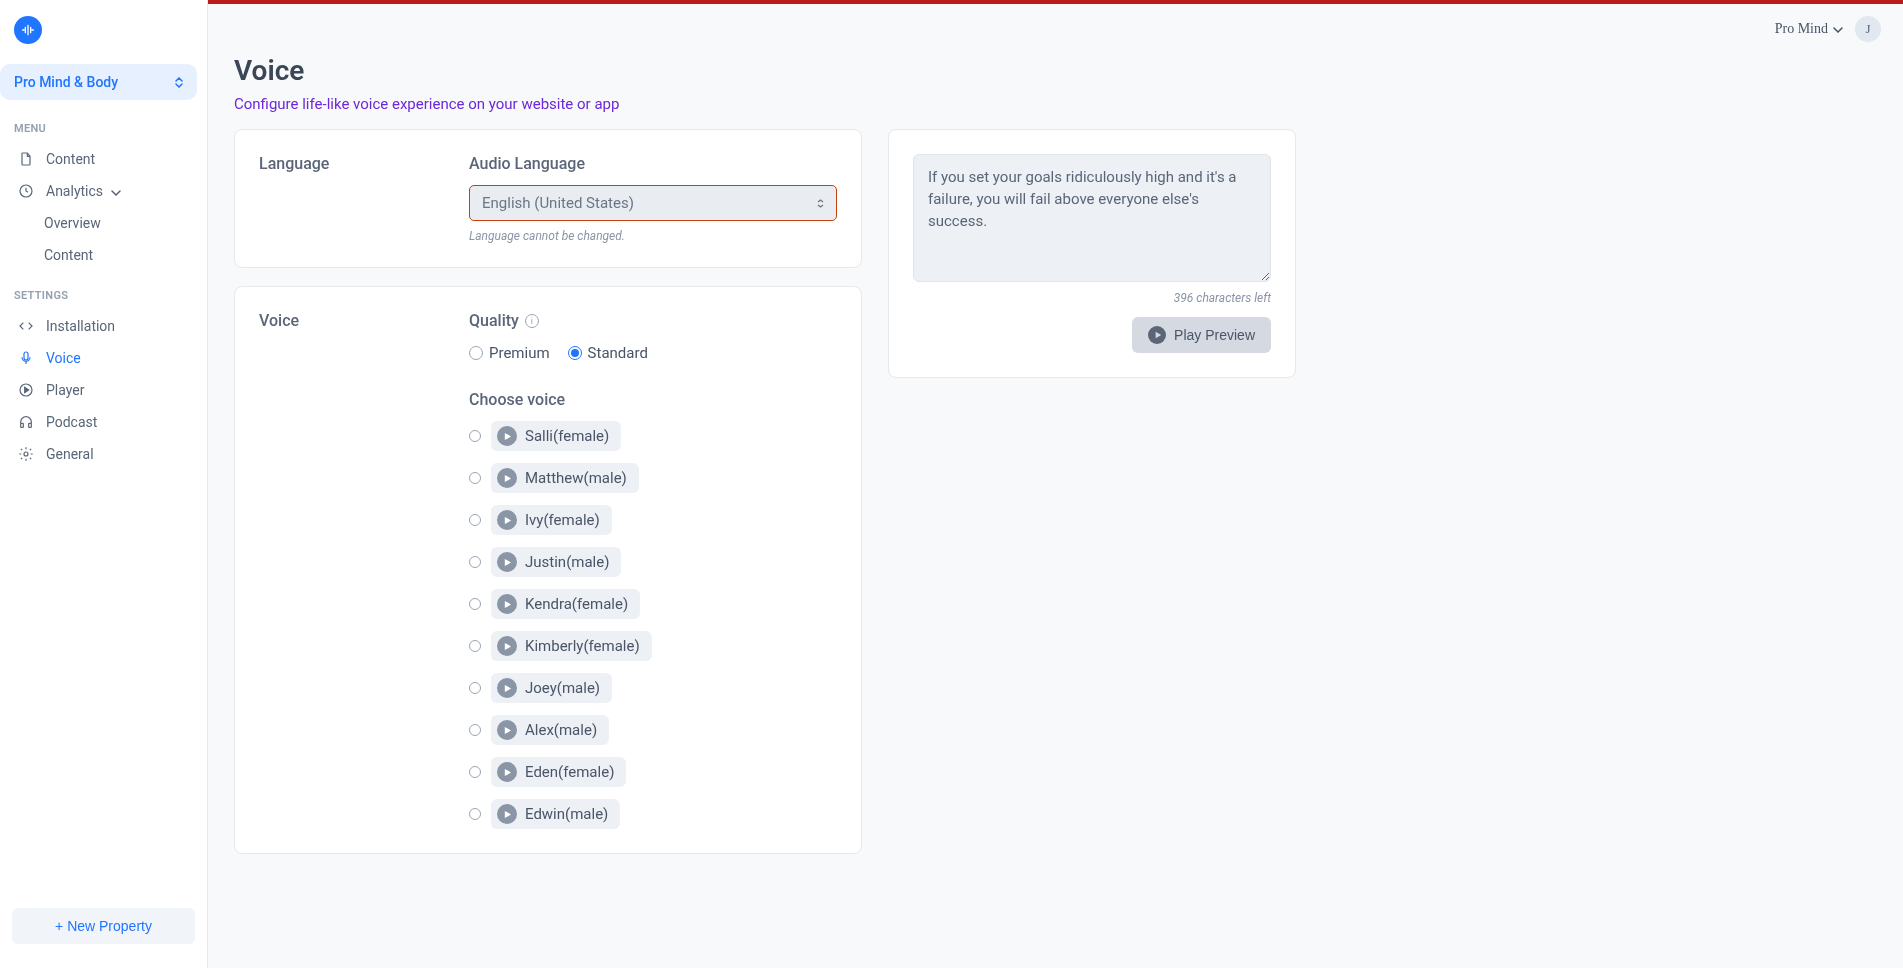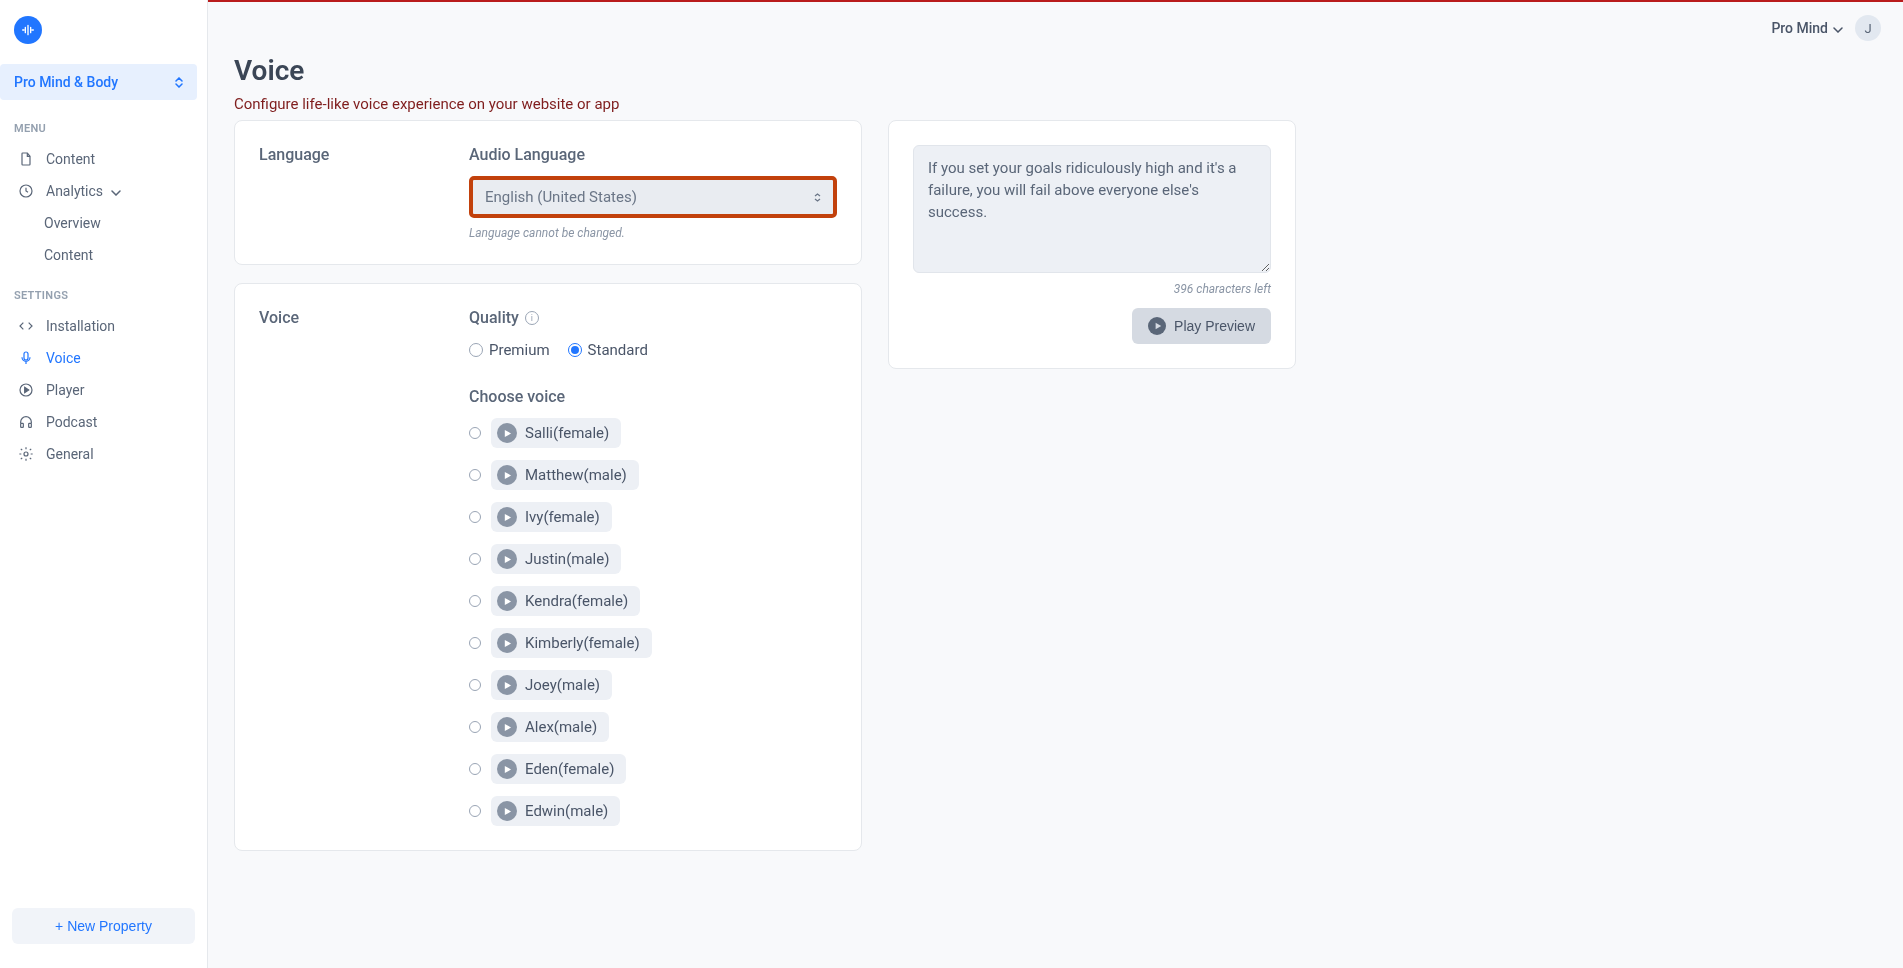--- a/index.html
+++ b/index.html
@@ -1,46 +1,46 @@
 <!DOCTYPE html>
 <html><head>
 <meta charset="utf-8">
 <style>
 * { box-sizing: border-box; margin: 0; padding: 0; }
 body { font-family: -apple-system, BlinkMacSystemFont, "Segoe UI", Roboto, sans-serif; background: #f8f9fb; color: #4a5568; font-size: 14px; }
 .app { display: flex; min-height: 100vh; }
 .sidebar { width: 208px; background: #fff; border-right: 1px solid #e5e8ec; display: flex; flex-direction: column; padding: 12px 0; }
 .logo { width: 28px; height: 28px; background: #2176ff; border-radius: 50%; margin: 4px 0 20px 14px; display: flex; align-items: center; justify-content: center; }
 .logo svg { width: 16px; height: 16px; }
-.property-selector { margin: 0 10px 22px 0; background: #e7f0fe; color: #2176ff; border-radius: 4px; padding: 10px 14px; display: flex; justify-content: space-between; align-items: center; cursor: pointer; font-weight: 500; font-size: 14px; }
+.property-selector { margin: 0 10px 22px 0; background: #e7f0fe; color: #2176ff; border-radius: 10px; padding: 10px 14px; display: flex; justify-content: space-between; align-items: center; cursor: pointer; font-weight: 500; font-size: 14px; }
 .property-selector .chev { display: flex; flex-direction: column; gap: 1px; }
 .section-label { font-size: 11px; font-weight: 600; color: #94a0af; letter-spacing: 0.3px; padding: 0 14px 8px; }
 .nav-item { display: flex; align-items: center; gap: 12px; padding: 8px 18px; color: #5a6678; cursor: pointer; font-size: 14px; }
 .nav-item.active { color: #2176ff; }
 .nav-item .icon { width: 16px; height: 16px; display: flex; align-items: center; justify-content: center; }
 .nav-item .chev-sm { margin-left: -4px; }
 .nav-sub { padding: 8px 18px 8px 44px; color: #5a6678; cursor: pointer; font-size: 14px; }
 .sidebar-spacer { flex: 1; }
 .new-property { margin: 0 12px 12px; background: #f1f4f9; color: #2176ff; border: none; border-radius: 6px; padding: 10px 14px; font-size: 14px; font-weight: 500; cursor: pointer; }
 .main { flex: 1; background: #f8f9fb; }
-.topbar { height: 54px; display: flex; justify-content: flex-end; align-items: center; padding: 0 22px; gap: 12px; border-top: 2px solid #b91c1c; }
+.topbar { height: 54px; display: flex; justify-content: flex-end; align-items: center; padding: 0 22px; gap: 12px; border-top: 4px solid #b91c1c; font-family: Liberation Serif, serif; }
 .workspace-drop { display: flex; align-items: center; gap: 5px; color: #4a5568; font-weight: 500; cursor: pointer; }
 .avatar { width: 26px; height: 26px; border-radius: 50%; background: #e2e8f0; display: flex; align-items: center; justify-content: center; font-size: 13px; color: #5a6678; }
 .content { padding: 0 26px; }
 .page-title { font-size: 28px; font-weight: 600; color: #3b4656; margin-bottom: 8px; }
-.page-desc { font-size: 15px; color: #7f1d1d; margin-bottom: 7px; }
+.page-desc { font-size: 15px; color: #6d28d9; margin-bottom: 16px; }
 .layout { display: flex; gap: 26px; align-items: flex-start; }
 .col-left { flex: 0 0 628px; display: flex; flex-direction: column; gap: 18px; }
 .col-right { flex: 0 0 408px; }
 .card { background: #fff; border: 1px solid #e5e8ec; border-radius: 8px; padding: 24px; }
 .card-row { display: flex; gap: 20px; }
 .card-label { width: 190px; font-size: 16px; font-weight: 500; color: #5a6678; flex-shrink: 0; }
 .card-body { flex: 1; }
 .field-label { font-size: 16px; font-weight: 500; color: #5a6678; margin-bottom: 12px; }
-.select-disabled { width: 100%; background: #e9ecf1; border: 4px solid #c2410c; border-radius: 5px; padding: 8px 12px; color: #6b7687; font-size: 15px; position: relative; display: flex; justify-content: space-between; align-items: center; cursor: not-allowed; }
+.select-disabled { width: 100%; background: #e9ecf1; border: 1px solid #c2410c; border-radius: 5px; padding: 8px 12px; color: #6b7687; font-size: 15px; position: relative; display: flex; justify-content: space-between; align-items: center; cursor: not-allowed; }
 .select-chev { display: flex; flex-direction: column; gap: 1px; }
 .helper { font-size: 12px; color: #8a95a5; font-style: italic; margin-top: 8px; }
 .quality-row { display: flex; align-items: center; gap: 6px; margin-bottom: 14px; }
 .quality-row .info { width: 14px; height: 14px; border: 1px solid #9aa5b5; border-radius: 50%; display: flex; align-items: center; justify-content: center; font-size: 9px; color: #9aa5b5; }
 .radio-group { display: flex; gap: 18px; margin-bottom: 28px; }
 .radio-opt { display: flex; align-items: center; gap: 6px; cursor: pointer; font-size: 15px; color: #4a5568; }
 .radio-circle { width: 14px; height: 14px; border: 1.5px solid #9aa5b5; border-radius: 50%; display: flex; align-items: center; justify-content: center; }
 .radio-circle.checked { border-color: #2176ff; }
 .radio-circle.checked::after { content: ""; width: 8px; height: 8px; background: #2176ff; border-radius: 50%; }
 .voice-list { display: flex; flex-direction: column; gap: 12px; }

